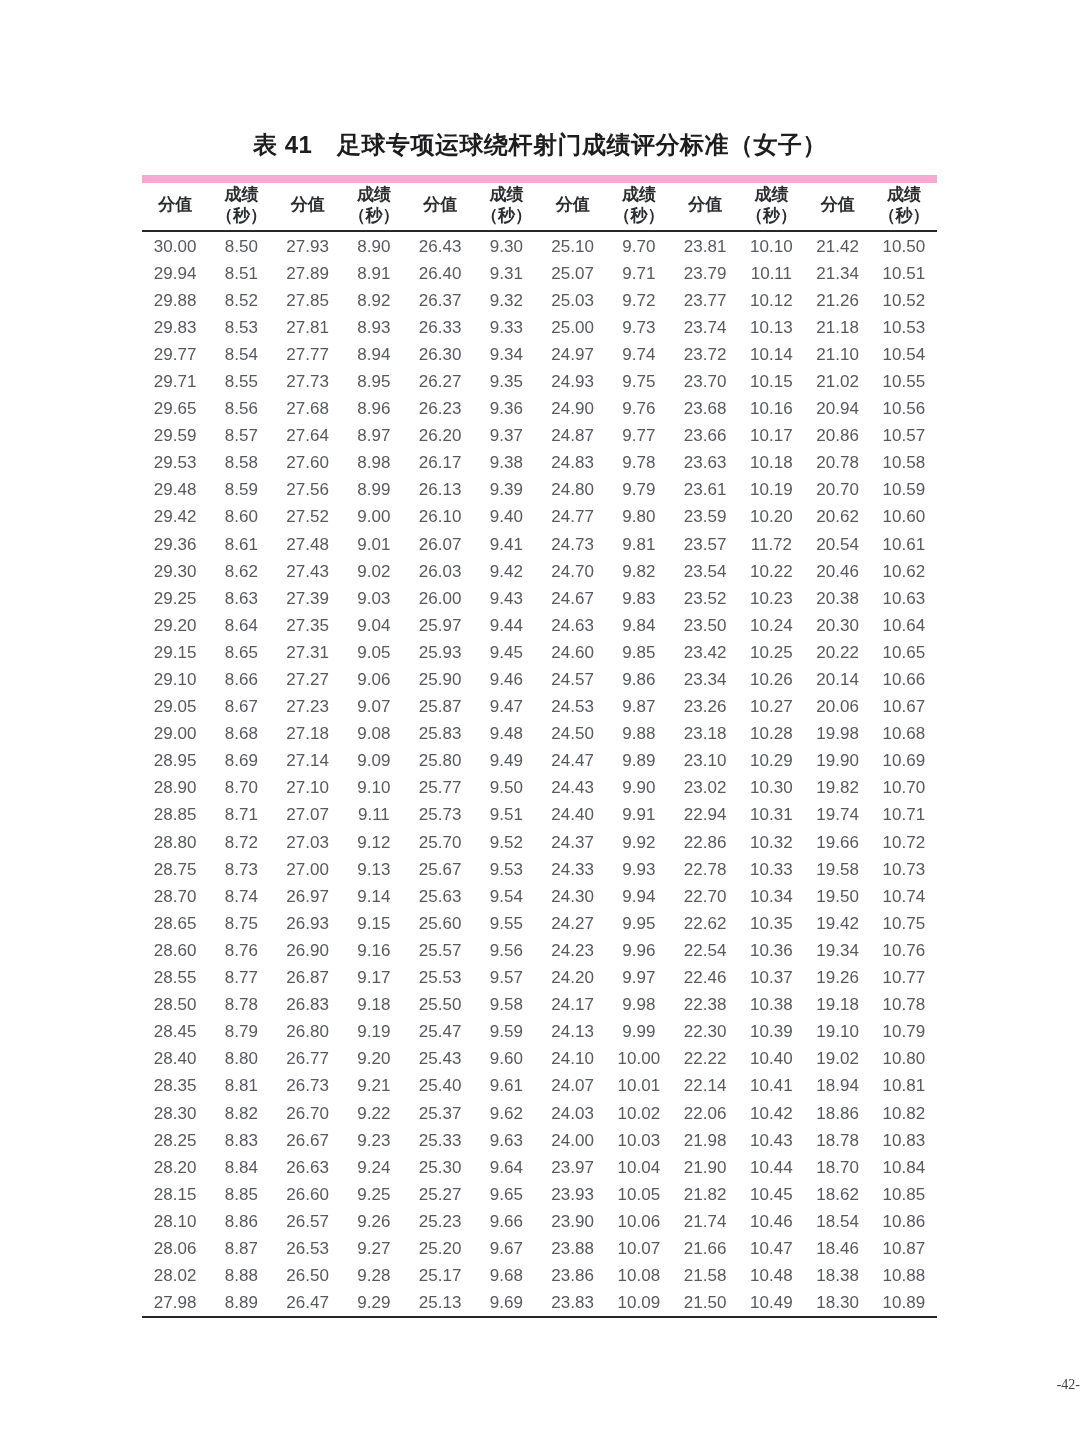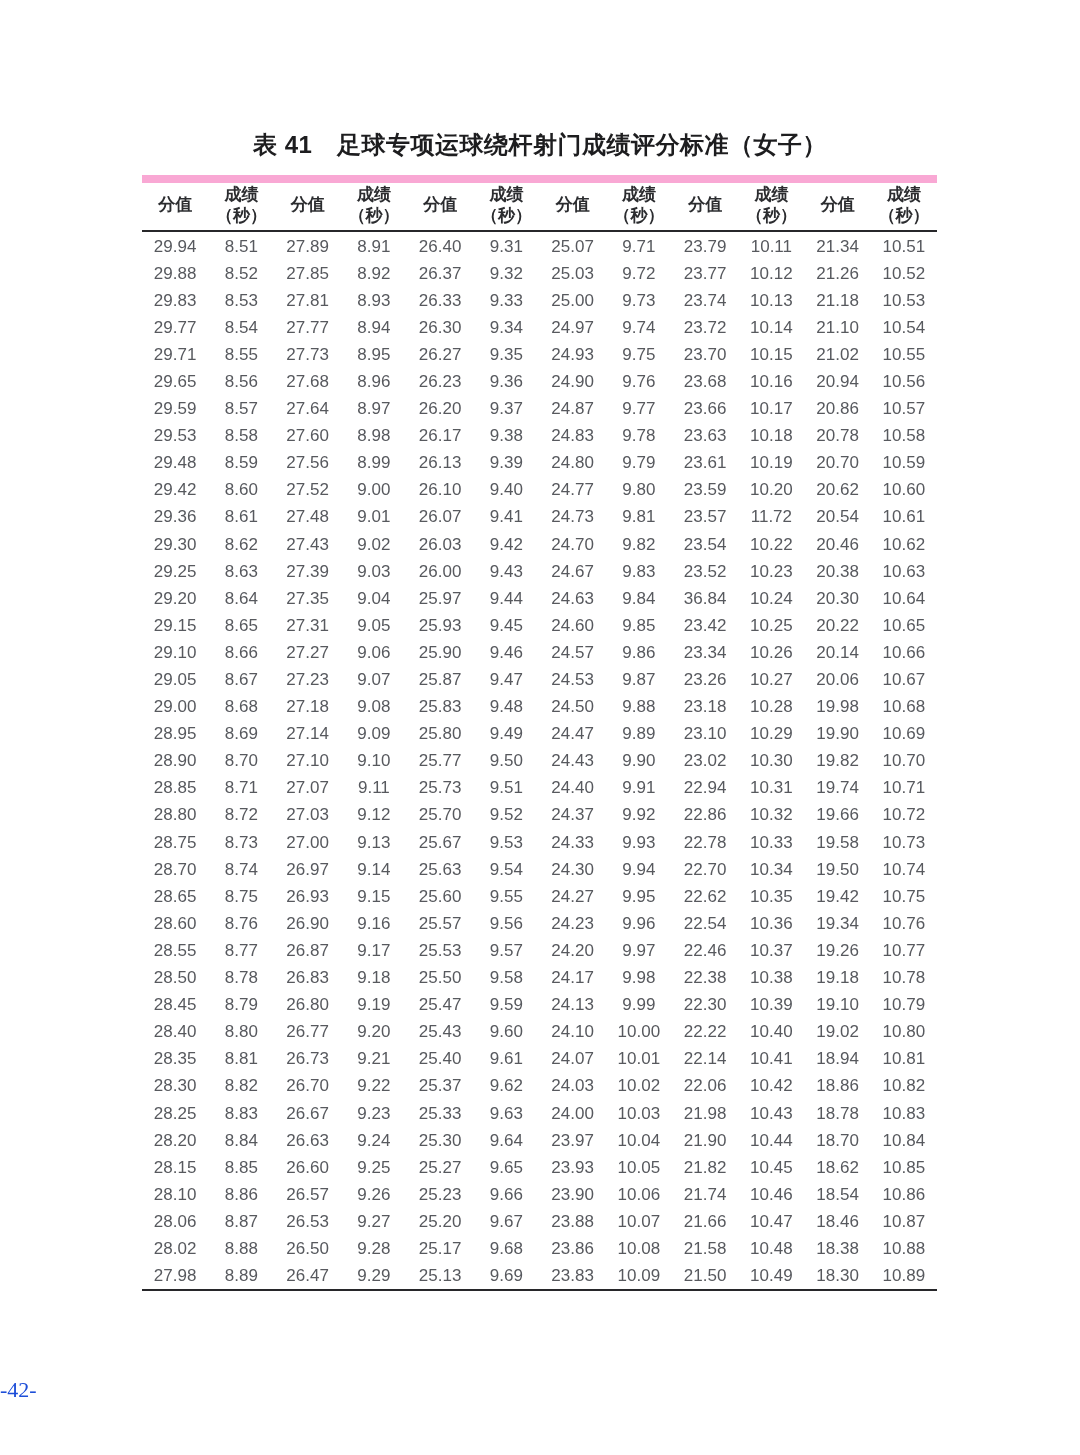--- a/index.html
+++ b/index.html
@@ -64,24 +64,24 @@
     vertical-align: middle;
     height: 27.1px;
     padding: 0;
     line-height: 1;
   }
   .page-number {
     position: absolute;
     top: 1377px;
     left: 0;
     width: 100%;
-    text-align: left;
+    text-align: right;
     font-family: "Liberation Serif", serif;
-    font-size: 22px;
-    color: #1d4ed8;
+    font-size: 14px;
+    color: #404040;
   }
 </style>
 </head>
 <body>
 
 <div class="page">
   <div class="doc-title">表 41　足球专项运球绕杆射门成绩评分标准（女子）</div>
 
   <table class="score-table">
     <thead>
@@ -124,20 +124,34 @@
           <th>
             <div>分值</div>
           </th>
           <th>
             <div>成绩</div>
             <div class="sub">（秒）</div>
           </th>
         </tr>
       </thead>
     <tbody>
+        <tr>
+          <td>30.00</td>
+          <td>8.50</td>
+          <td>27.93</td>
+          <td>8.90</td>
+          <td>26.43</td>
+          <td>9.30</td>
+          <td>25.10</td>
+          <td>9.70</td>
+          <td>23.81</td>
+          <td>10.10</td>
+          <td>21.42</td>
+          <td>10.50</td>
+        </tr>
         <tr>
           <td>29.94</td>
           <td>8.51</td>
           <td>27.89</td>
           <td>8.91</td>
           <td>26.40</td>
           <td>9.31</td>
           <td>25.07</td>
           <td>9.71</td>
           <td>23.79</td>
@@ -315,21 +329,21 @@
         </tr>
         <tr>
           <td>29.20</td>
           <td>8.64</td>
           <td>27.35</td>
           <td>9.04</td>
           <td>25.97</td>
           <td>9.44</td>
           <td>24.63</td>
           <td>9.84</td>
-          <td>36.84</td>
+          <td>23.50</td>
           <td>10.24</td>
           <td>20.30</td>
           <td>10.64</td>
         </tr>
         <tr>
           <td>29.15</td>
           <td>8.65</td>
           <td>27.31</td>
           <td>9.05</td>
           <td>25.93</td>

